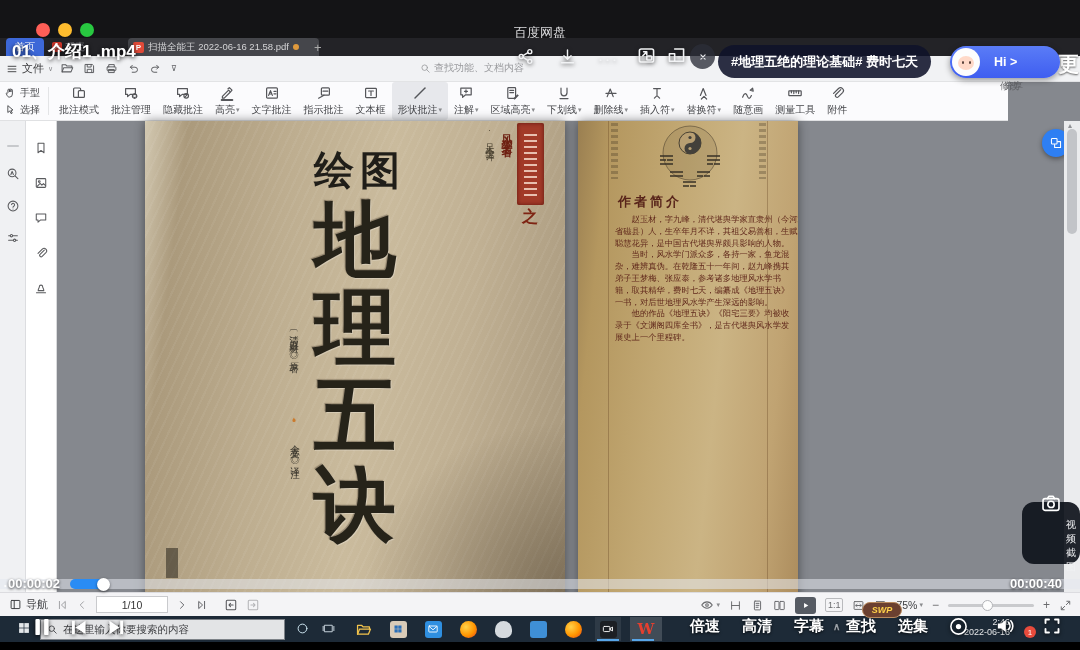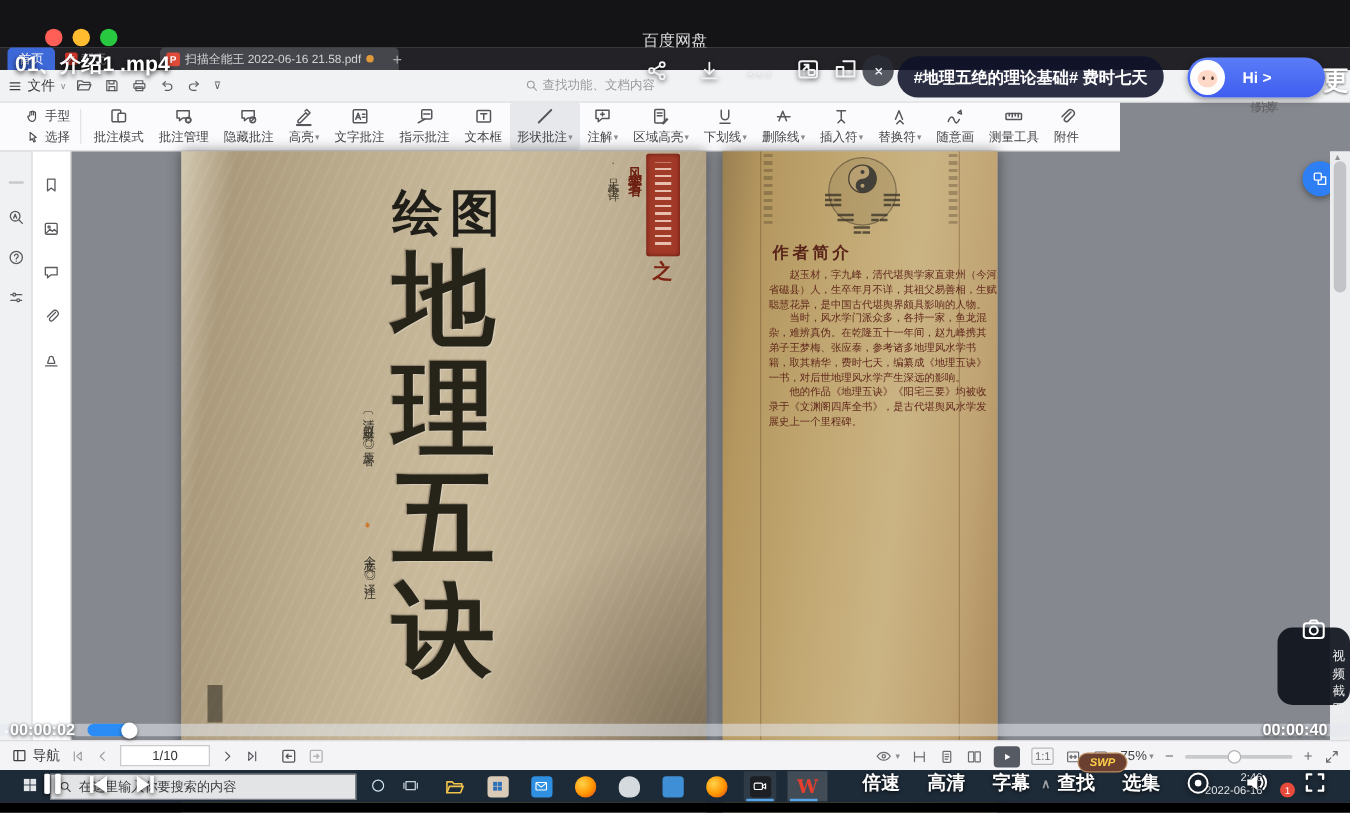--- a/index.html
+++ b/index.html
@@ -23,21 +23,21 @@
   .newtab{left:314px;top:40px;color:#aaa;font-size:13px;}
   
   .menurow{left:0;top:56px;width:1080px;height:26px;background:#f1f2f4;border-bottom:1px solid #e2e3e5;box-sizing:border-box;}
   .filemenu{left:6px;top:61px;display:flex;align-items:center;gap:4px;color:#3a3a3c;font-size:11px;}
   .quickicons{left:60px;top:61px;display:flex;align-items:center;gap:9px;color:#5c5d60;}
   .menuitems{left:162px;top:59px;display:flex;align-items:center;gap:7px;}
   .menu-item{font-size:11.5px;color:#3c3c3e;padding:2px 7px;}
   .menu-item.active{background:#e8503a;color:#fff;border-radius:10px;font-weight:bold;}
   .pdfsearch{left:420px;top:61px;display:flex;align-items:center;gap:3px;color:#9a9b9e;font-size:10px;}
   
-  .toolbar{left:0;top:82px;width:896px;height:39px;background:#fbfbfd;border-bottom:1px solid #e0e1e3;box-sizing:border-box;display:flex;align-items:center;padding-left:20px;}
+  .toolbar{left:0;top:82px;width:1008px;height:39px;background:#fbfbfd;border-bottom:1px solid #e0e1e3;box-sizing:border-box;display:flex;align-items:center;padding-left:4px;}
   .tool-col{display:flex;flex-direction:column;gap:3px;margin-right:4px;}
   .tool-row{display:flex;align-items:center;gap:4px;font-size:10px;color:#45464a;}
   .tb-sep{width:1px;height:28px;background:#e3e4e6;margin:0 4px;}
   .tool{display:flex;flex-direction:column;align-items:center;gap:2px;padding:3px 6px;border-radius:3px;color:#55565a;}
   .tool .lbl{font-size:10px;color:#45464a;white-space:nowrap;display:flex;align-items:center;gap:1px;}
   .tool.selected{background:#e7e8ec;}
   .caret{font-size:7px;color:#8a8b8e;}
   
   .strip-outer{left:0;top:121px;width:26px;height:471px;background:#f0f1f3;border-right:1px solid #dcdde0;box-sizing:border-box;display:flex;flex-direction:column;align-items:center;padding-top:24px;gap:18px;color:#5a5b5e;}
   .handle{width:12px;height:2px;background:#c7c9cc;border-radius:1px;margin-bottom:2px;}

